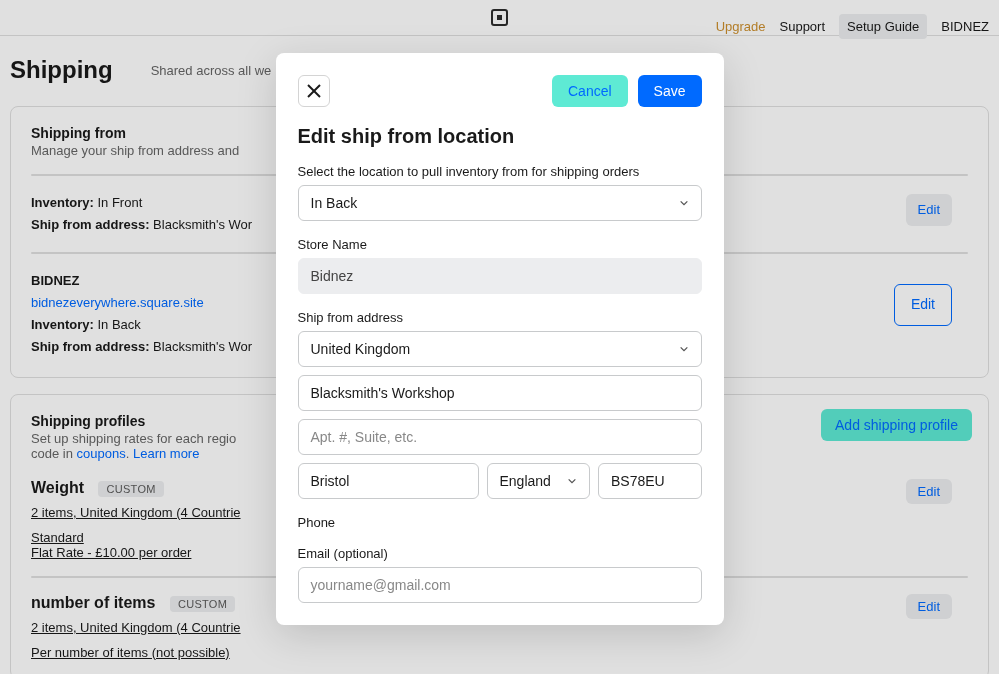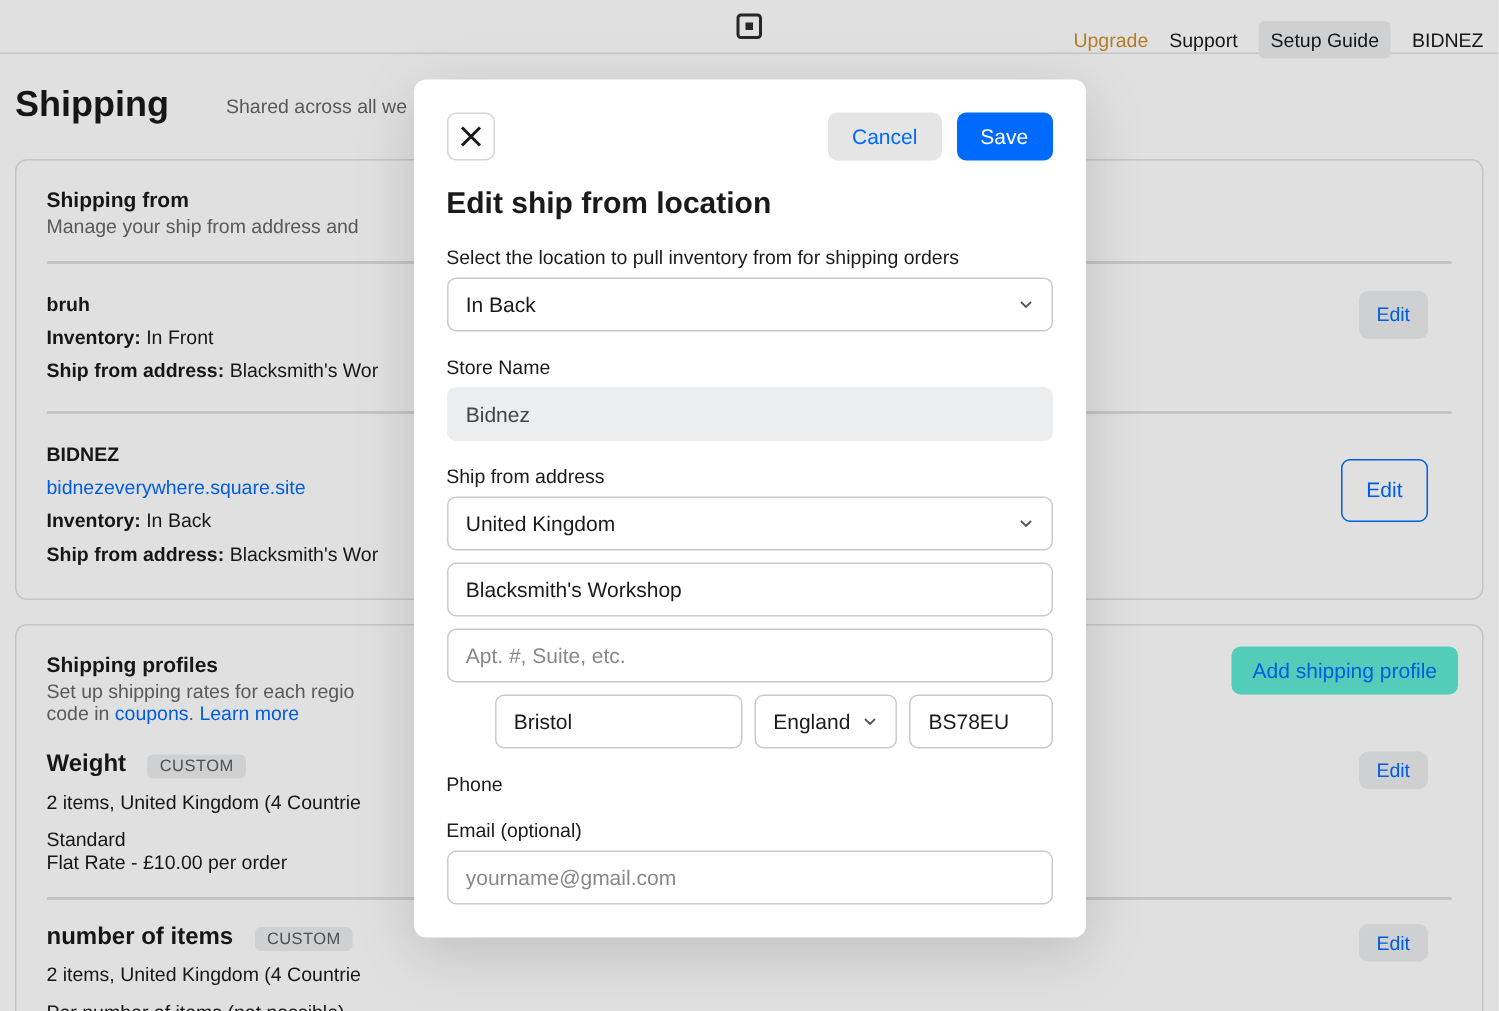--- a/index.html
+++ b/index.html
@@ -22,32 +22,32 @@
     .card-sub { font-size:13px; color:#666; }
     .hr-thin{ border:none; border-top:2px solid #e0e0e0; margin:16px 0; border-radius:2px; }
     .shipsec { font-size:13px; line-height:1.7; }
     .shipsec .lbl { font-weight:700; }
     .linkblue { color:#006aff; }
     .edit-btn { position:absolute; right:16px; background:#ecedef; border-radius:6px; padding:5px 12px; font-size:13px; color:#006aff; font-weight:500; }
     .edit-out { position:absolute; right:16px; border:1.5px solid #006aff; border-radius:6px; padding:8px 16px; font-size:14px; color:#006aff; font-weight:500; }
     .add-profile { position:absolute; right:16px; top:14px; background:#5eead4; border-radius:6px; padding:8px 14px; font-size:14px; color:#006aff; font-weight:500;}
     .row-title { font-size:16px; font-weight:700; margin-right:10px; }
     .badge-custom { background:#ecedef; color:#5a5a5a; padding:2px 8px; border-radius:4px; font-size:11px; font-weight:500; letter-spacing:.3px; }
-    .small { font-size:13px; color:#1a1a1a; }
+    .small { font-size:13px; color:#1a1a1a;text-decoration:underline; }
     
     .scrim { position:absolute; inset:0; background:rgba(0,0,0,0.12); }
     
     .modal { position:absolute; top:53px; left:50%; transform:translateX(-50%); width:448px; background:#fff; border-radius:8px; box-shadow:0 10px 40px rgba(0,0,0,.15); }
     .modal-inner { padding:22px; }
     .modal-top { display:flex; justify-content:space-between; align-items:center; margin-bottom:18px; }
     .close-btn { width:32px; height:32px; display:flex; align-items:center; justify-content:center; border:1px solid #d4d4d4; border-radius:6px; cursor:pointer; }
     .close-btn svg { width:14px; height:14px; stroke:#1a1a1a; stroke-width:2; }
     .btn-grp { display:flex; gap:10px; }
     .btn { border-radius:6px; padding:8px 16px; font-size:14px; font-weight:500; cursor:pointer; }
-    .btn-cancel { background:#e5e5e5; color:#006aff; }
+    .btn-cancel { background:#5eead4; color:#006aff; }
     .btn-save { background:#006aff; color:#fff; }
     .modal-title { font-size:20px; font-weight:700; margin-bottom:16px; }
     .form-label { font-size:13px; font-weight:500; color:#1a1a1a; margin-bottom:6px; display:block; }
     .select, .input { width:100%; border:1px solid #c8cacc; border-radius:6px; padding:9px 12px; font-size:14px; color:#1a1a1a; background:#fff; position:relative; display:flex; align-items:center; justify-content:space-between; }
     .select .chev { width:10px; height:10px; }
     .row-g { display:flex; gap:8px; }
     .row-g .select, .row-g .input { flex:1 1 0; }
     .input.readonly { background:#ecedef; border-color:#ecedef; color:#444; }
     .place { color:#888; }
     .form-block { margin-bottom:16px; }
@@ -71,21 +71,20 @@
   <div class="page-row">
     <div class="page-title">Shipping</div>
     <div class="page-sub">Shared across all we</div>
   </div>
 
   <div class="card">
     <div class="card-title">Shipping from</div>
     <div class="card-sub">Manage your ship from address and</div>
     <hr class="hr-thin">
     <div class="shipsec" style="position:relative;">
-      <div class="lbl">bruh</div>
       <div><span class="lbl">Inventory:</span> <span>In Front</span></div>
       <div><span class="lbl">Ship from address:</span> <span>Blacksmith's Wor</span></div>
       <div class="edit-btn" style="top:2px;">Edit</div>
     </div>
     <hr class="hr-thin">
     <div class="shipsec" style="position:relative;">
       <div class="lbl">BIDNEZ</div>
       <div class="linkblue">bidnezeverywhere.square.site</div>
       <div><span class="lbl">Inventory:</span> <span>In Back</span></div>
       <div><span class="lbl">Ship from address:</span> <span>Blacksmith's Wor</span></div>
@@ -163,21 +162,21 @@
               <polyline points="2,4 6,8 10,4"></polyline>
             </svg>
         </div>
         <div class="input">
             <span>Blacksmith's Workshop</span>
           </div>
         <div class="input">
             <span class="place">Apt. #, Suite, etc.</span>
           </div>
         <div class="row-g">
-          <div class="input" style="flex:1.3;margin-left:32px;">
+          <div class="input" style="flex:1.3;">
               <span>Bristol</span>
             </div>
           <div class="select" style="flex:0.65;">
             <span>England</span>
             <svg class="chev chev-svg" viewBox="0 0 12 12">
                 <polyline points="2,4 6,8 10,4"></polyline>
               </svg>
           </div>
           <div class="input" style="flex:0.65;">
               <span>BS78EU</span>

